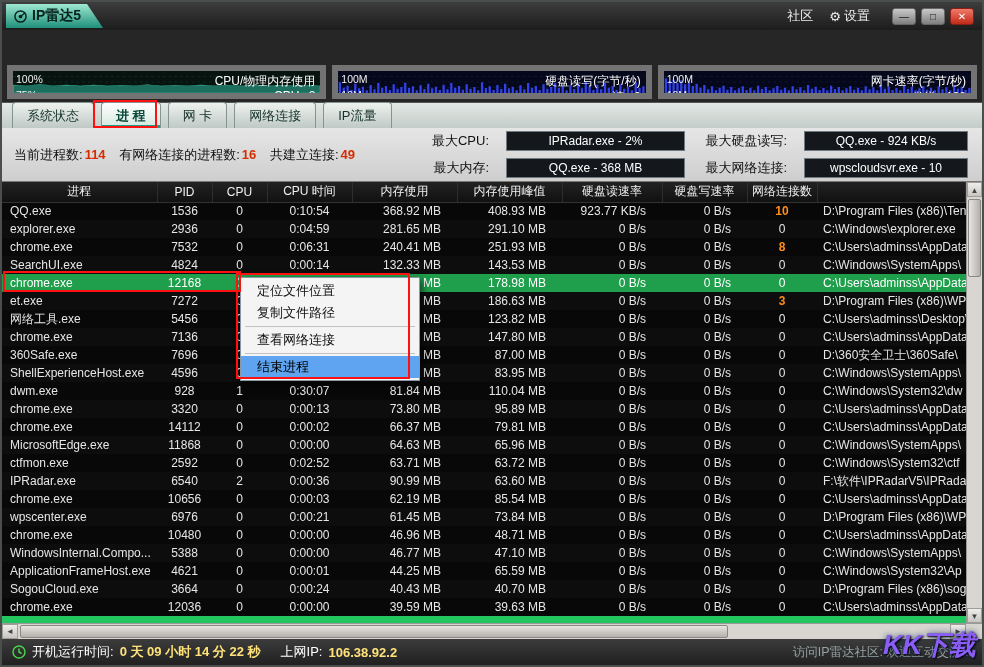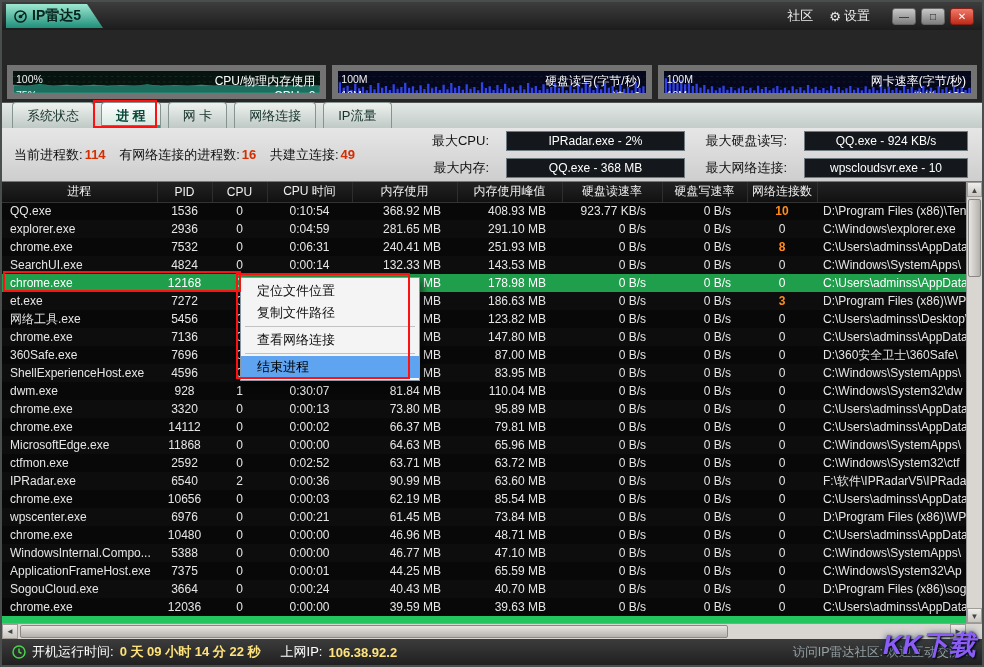--- a/index.html
+++ b/index.html
@@ -455,21 +455,21 @@
               <td>0:00:00</td>
               <td>46.77 MB</td>
               <td>47.10 MB</td>
               <td>0 B/s</td>
               <td>0 B/s</td>
               <td>0</td>
               <td>C:\Windows\SystemApps\</td>
             </tr>
             <tr>
               <td>ApplicationFrameHost.exe</td>
-              <td>7375</td>
+              <td>4621</td>
               <td>0</td>
               <td>0:00:01</td>
               <td>44.25 MB</td>
               <td>65.59 MB</td>
               <td>0 B/s</td>
               <td>0 B/s</td>
               <td>0</td>
               <td>C:\Windows\System32\Ap</td>
             </tr>
             <tr>

